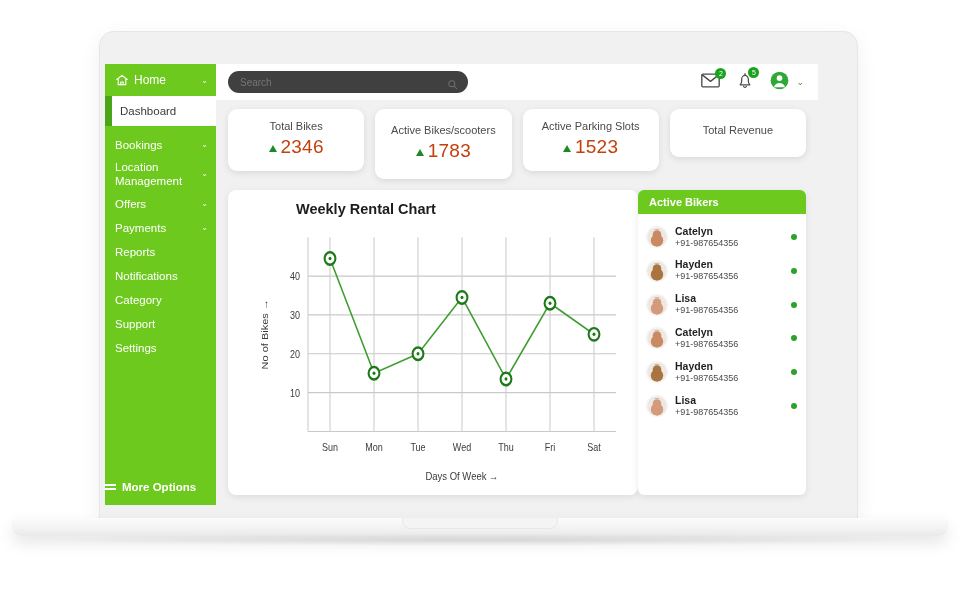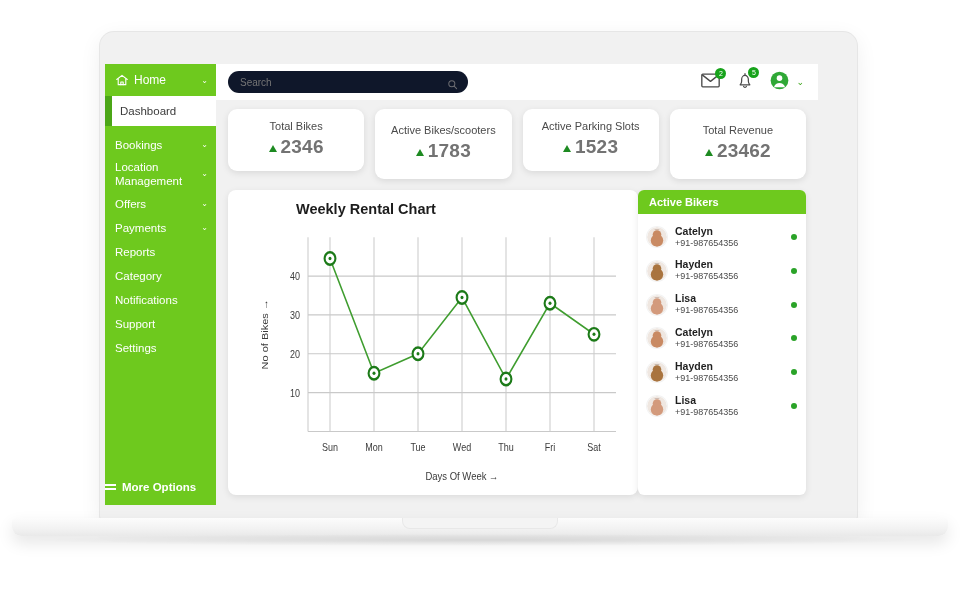--- a/index.html
+++ b/index.html
@@ -112,21 +112,21 @@
   #topbar {
     height: 36px;
     background: #ffffff;
     display: flex; align-items: center;
     padding: 0 14px 0 12px;
     flex: 0 0 36px;
   }
   #search-box {
     position: relative;
     width: 240px; height: 22px;
-    background: #0f172a;
+    background: #404040;
     border-radius: 11px;
     display: flex; align-items: center;
   }
   #search-input {
     border: none; outline: none; background: transparent;
     font-family: "Liberation Sans", sans-serif;
     font-size: 10px; color: #9a9a9e;
     padding: 0 26px 0 12px; width: 100%; height: 100%;
   }
   #search-icon { position: absolute; right: 10px; top: 5px; }
@@ -163,21 +163,21 @@
   .stat-card.tall { padding-top: 15px; padding-bottom: 17px; }
   .stat-title { font-size: 11px; color: #4a4a4a; margin-bottom: 4px; }
   .stat-value-row { display: flex; align-items: center; justify-content: center; gap: 4px; }
   .stat-arrow {
     width: 0; height: 0;
     border-left: 4px solid transparent;
     border-right: 4px solid transparent;
     border-bottom: 7px solid #1d8a21;
     margin-top: 3px;
   }
-  .stat-value { font-size: 19px; font-weight: bold; color: #737373; letter-spacing: .2px; }
+  .stat-value { font-size: 19px; font-weight: normal; color: #c2410c; letter-spacing: .2px; }
 
   
   #lower-row { display: flex; margin-top: 11px; flex: 1; min-height: 0; }
 
   #chart-panel {
     flex: 1;
     background: #ffffff;
     border-radius: 8px;
     box-shadow: 0 2px 7px rgba(0,0,0,0.09);
     padding: 11px 10px 8px 10px;
@@ -266,24 +266,24 @@
         <span class="caret">⌄</span>
       </div>
       <div class="nav-item">
         <span class="nav-label">Payments</span>
         <span class="caret">⌄</span>
       </div>
       <div class="nav-item">
         <span class="nav-label">Reports</span>
       </div>
       <div class="nav-item">
+        <span class="nav-label">Notifications</span>
+      </div>
+      <div class="nav-item">
         <span class="nav-label">Category</span>
-      </div>
-      <div class="nav-item">
-        <span class="nav-label">Notifications</span>
       </div>
       <div class="nav-item">
         <span class="nav-label">Support</span>
       </div>
       <div class="nav-item">
         <span class="nav-label">Settings</span>
       </div>
 
       <div class="nav-spacer"></div>
 
@@ -357,24 +357,20 @@
           </div>
           <div class="stat-card">
             <div class="stat-title">Active Parking Slots</div>
             <div class="stat-value-row">
               <span class="stat-arrow"></span>
               <span class="stat-value">1523</span>
             </div>
           </div>
           <div class="stat-card tall">
             <div class="stat-title">Total Revenue</div>
-            <div class="stat-value-row">
-              <span class="stat-arrow"></span>
-              <span class="stat-value">23462</span>
-            </div>
           </div>
         </section>
 
         <section id="lower-row">
 
           <div id="chart-panel">
             <div id="chart-title">Weekly Rental Chart</div>
             <div id="chart-svg-wrap">
               <svg id="chart-svg" viewBox="0 0 390 230" preserveAspectRatio="none">
                   <line x1="70" y1="148.4" x2="378" y2="148.4" class="gridline"></line>

